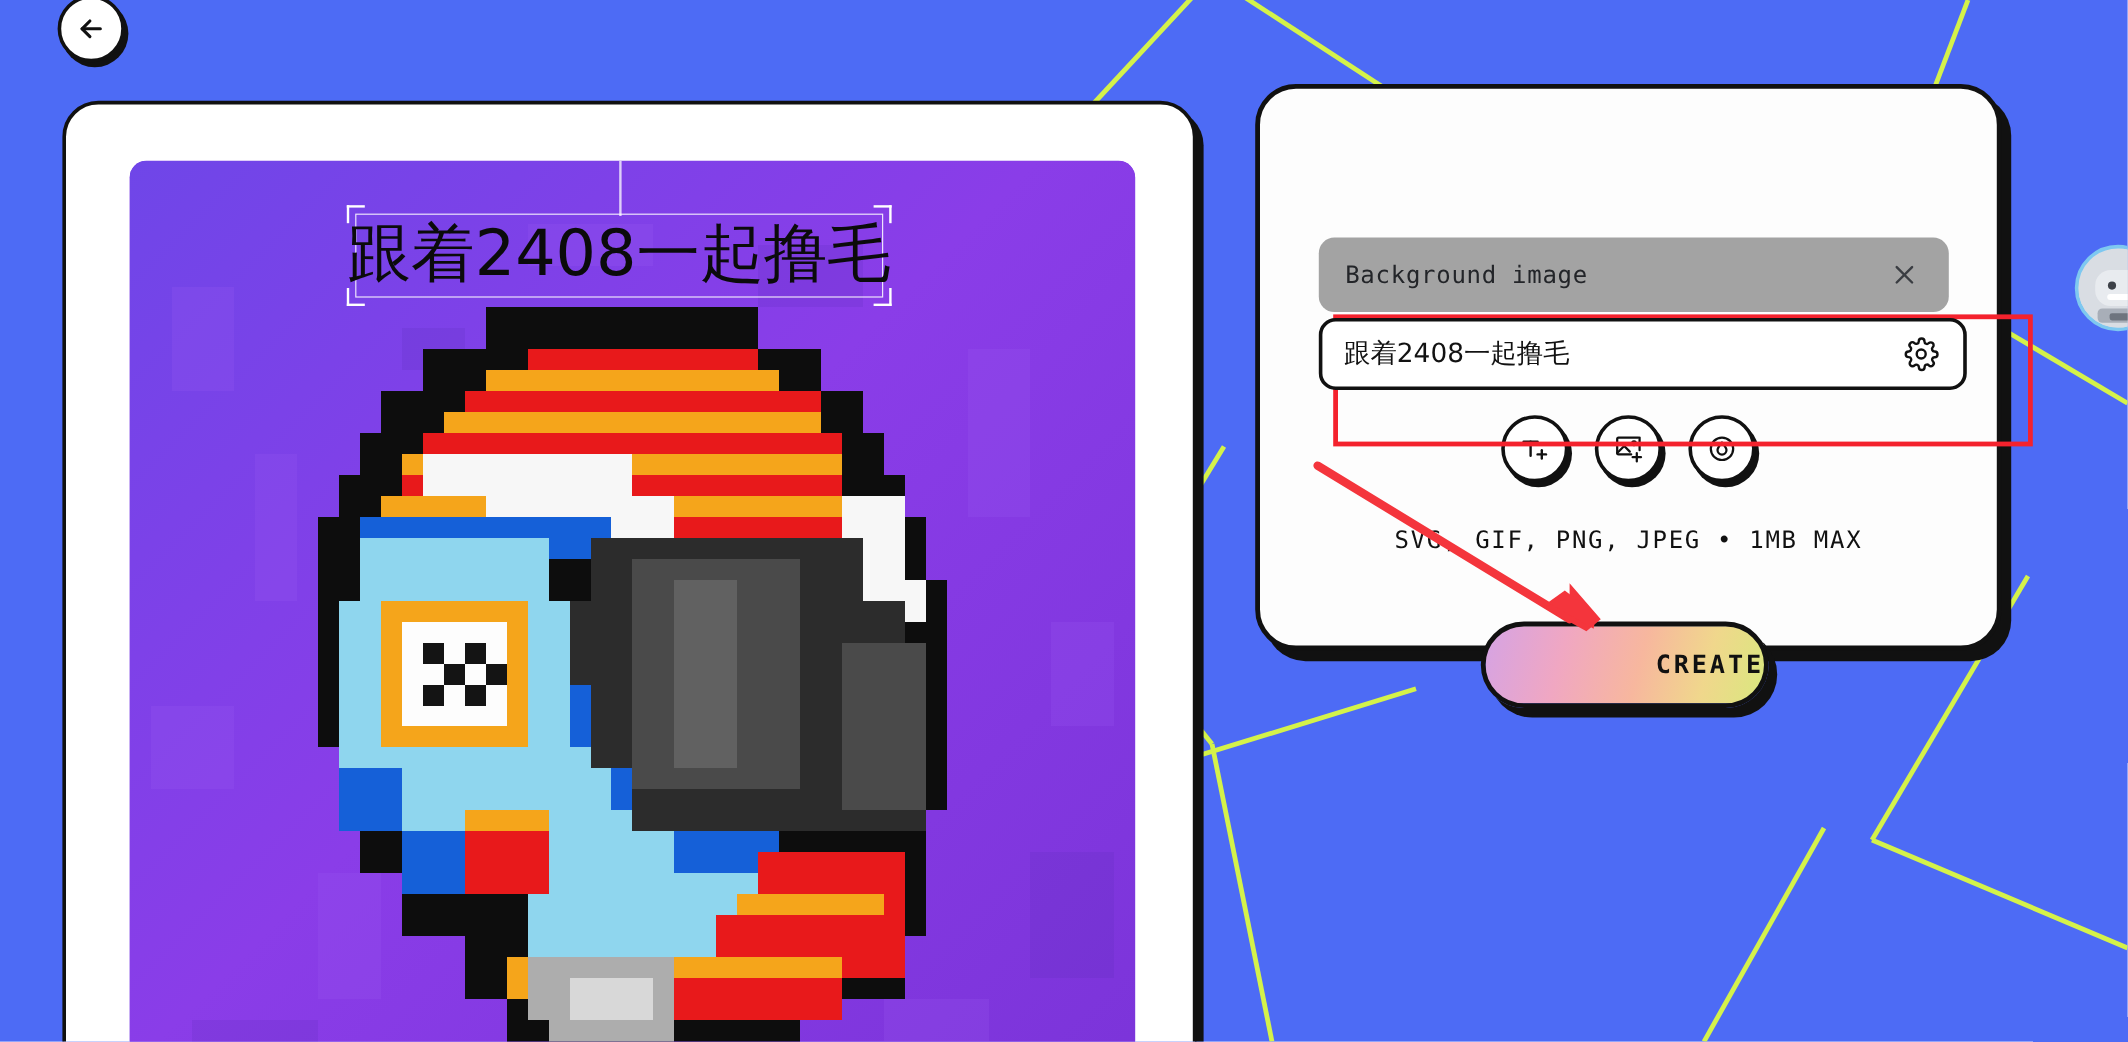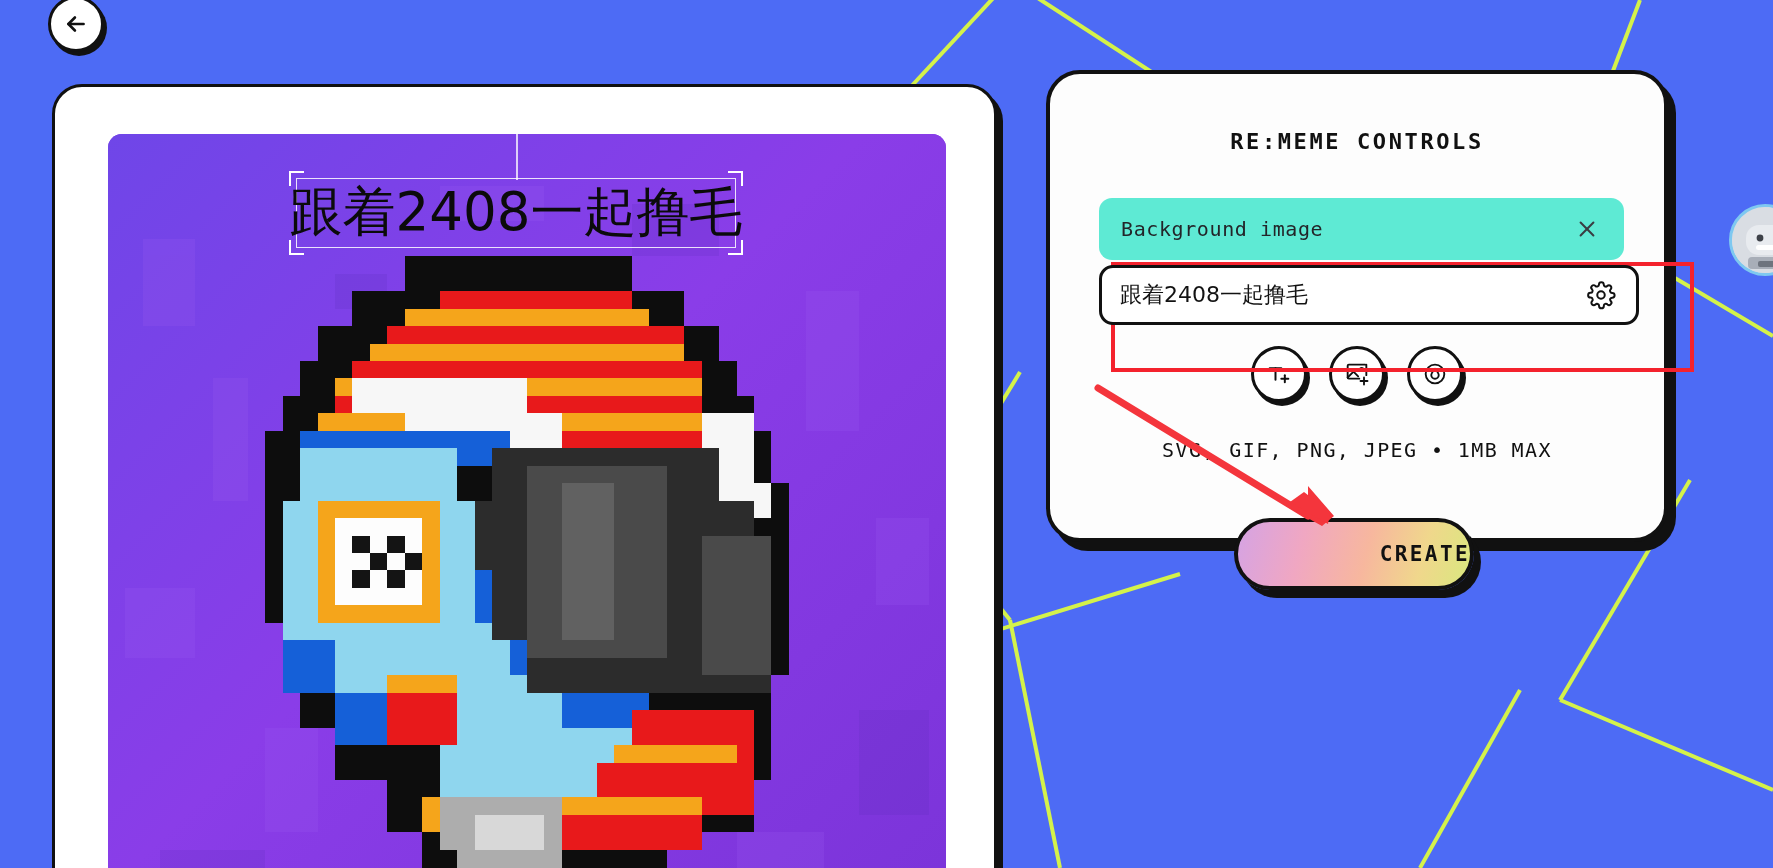--- a/index.html
+++ b/index.html
@@ -155,21 +155,21 @@
     color: #111111;
   }
 
   
   #bg-image-row {
     position: absolute;
     left: 49px;
     top: 124px;
     width: 525px;
     height: 62px;
-    background: #5eead4;
+    background: #a3a3a3;
     border-radius: 13px;
     display: flex;
     align-items: center;
     padding: 0 22px;
   }
   #bg-image-label {
     flex: 1;
     font-size: 20px;
     letter-spacing: 0.6px;
     color: #232529;
@@ -489,21 +489,20 @@
         <span class="handle tr"></span>
         <span class="handle bl"></span>
         <span class="handle br"></span>
       </div>
     </div>
   </div>
 </div>
 
 <div id="controls-panel">
 
-  <div id="panel-title">RE:MEME CONTROLS</div>
 
   <div id="bg-image-row">
     <span id="bg-image-label">Background image</span>
     <span id="bg-image-remove">
       <svg width="22" height="22" viewBox="0 0 24 24" fill="none" stroke="#3a3d42" stroke-width="2.2" stroke-linecap="round">
         <line x1="5" y1="5" x2="19" y2="19"></line>
         <line x1="19" y1="5" x2="5" y2="19"></line>
       </svg>
     </span>
   </div>

